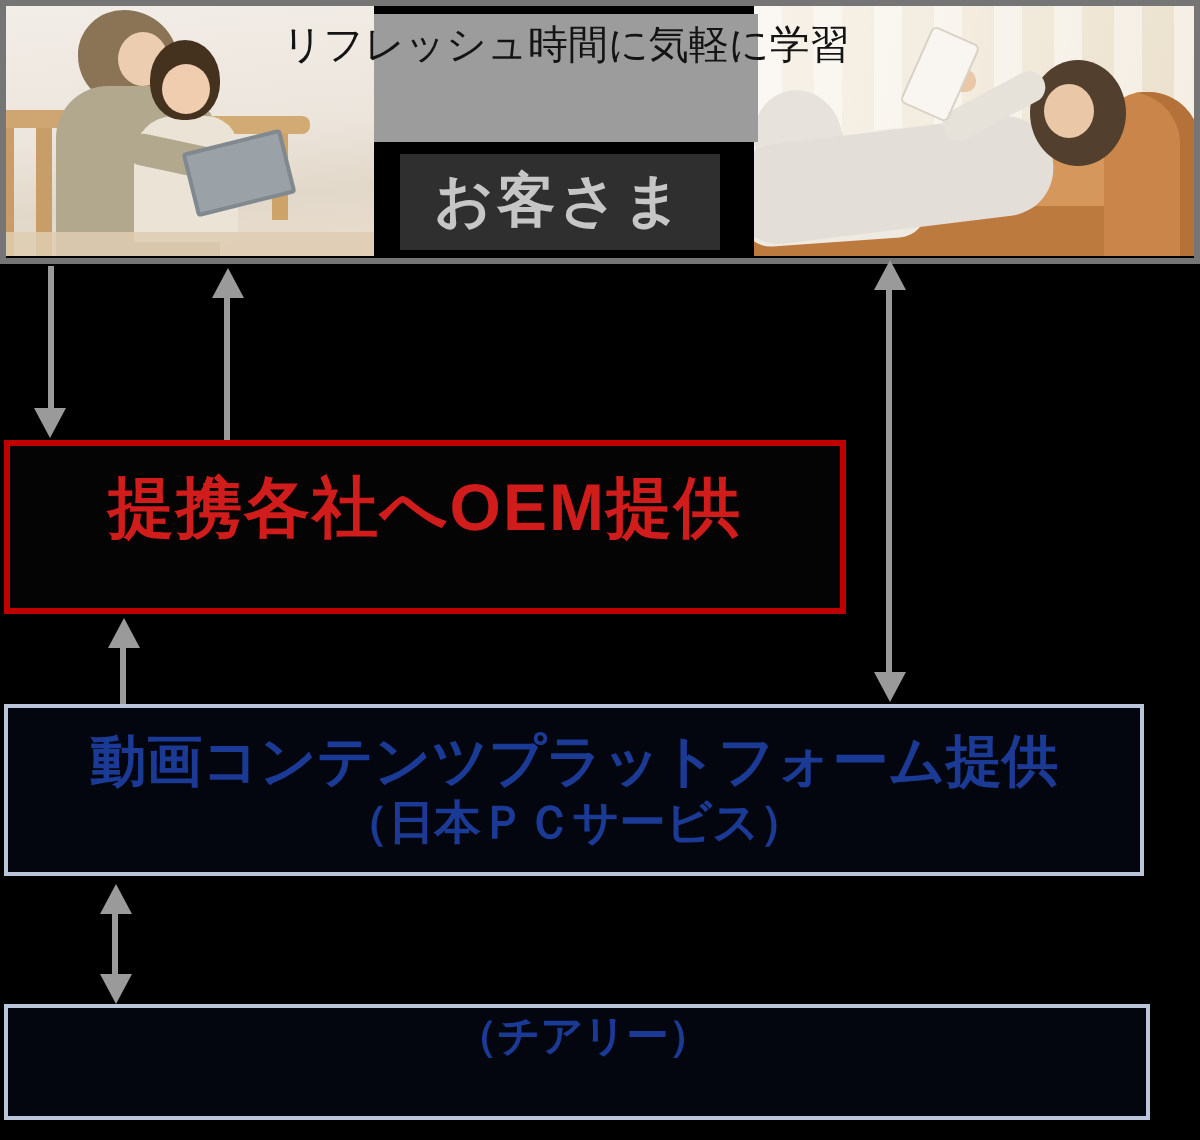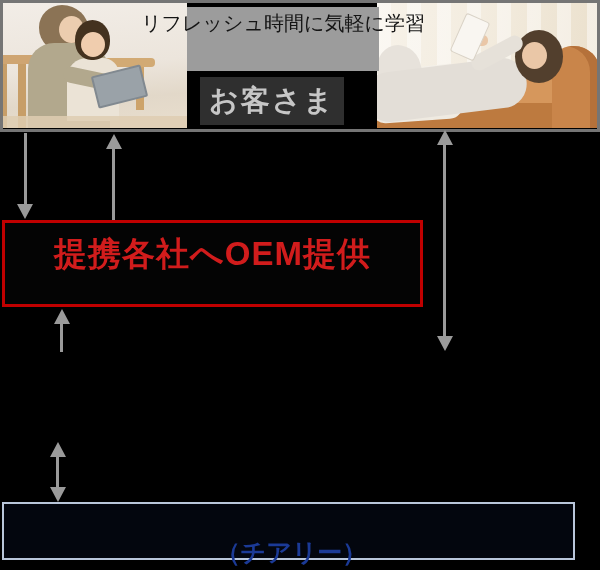--- a/index.html
+++ b/index.html
@@ -53,21 +53,21 @@
   .rp-phone{left:80px;top:13px;width:24px;height:40px;background:#f9f6f1;border:1px solid #d9d2c6;border-radius:3px;transform:rotate(24deg);}
 
   
   .caption-panel{left:184px;top:4px;width:192px;height:64px;background:#9c9c9c;}
   .caption-text{
     left:280px;top:7px;transform:translateX(-50%);
     white-space:nowrap;text-align:center;color:#141414;
     font-size:20px;line-height:27px;z-index:6;
   }
   .customer-band{
-    left:197px;top:74px;width:144px;height:48px;background:#2f2f2f;
+    left:197px;top:74px;width:160px;height:48px;background:#2f2f2f;
     display:flex;align-items:center;justify-content:center;
   }
   .customer-label{color:#c6c6c6;font-size:29px;font-weight:700;letter-spacing:2px;}
 
   
   .shaft{width:3px;background:#9a9a9a;}
   .head-up{width:0;height:0;border-left:8px solid transparent;border-right:8px solid transparent;border-bottom:15px solid #9a9a9a;}
   .head-down{width:0;height:0;border-left:8px solid transparent;border-right:8px solid transparent;border-top:15px solid #9a9a9a;}
 
   
@@ -78,21 +78,21 @@
   .oem-label{margin-top:9px;color:#d11c1c;font-size:33px;font-weight:700;letter-spacing:1px;}
   .blue-box{
     box-sizing:border-box;border:2px solid #b9c6da;background:#03060e;
     display:flex;flex-direction:column;align-items:center;justify-content:center;
   }
   .platform-box{left:2px;top:352px;width:570px;height:86px;}
   .platform-line1{color:#1b3a96;font-size:28px;font-weight:700;line-height:32px;}
   .platform-line2{color:#1b3a96;font-size:23px;font-weight:700;line-height:28px;}
   .program-box{left:2px;top:502px;width:573px;height:58px;flex-direction:row;align-items:baseline;}
   .program-main{color:#1b3a96;font-size:27px;font-weight:700;}
-  .program-sub{color:#1b3a96;font-size:25px;font-weight:700;margin-left:6px;margin-top:32px;}
+  .program-sub{color:#1b3a96;font-size:21px;font-weight:700;margin-left:6px;}
 </style>
 </head>
 <body>
 
 <div class="stage">
 
   <div class="abs hero">
 
     <div class="abs photo photo-left">
       <div class="abs lp-bg"></div>
@@ -149,20 +149,24 @@
   <div class="abs shaft" style="left:443px;top:144px;height:193px;"></div>
   <div class="abs head-down" style="left:437px;top:336px;"></div>
 
   <div class="abs oem-box">
     <div class="oem-label">提携各社へOEM提供</div>
   </div>
 
   <div class="abs head-up" style="left:54px;top:309px;"></div>
   <div class="abs shaft" style="left:60px;top:323px;height:29px;"></div>
 
+  <div class="abs blue-box platform-box">
+    <div class="platform-line1">動画コンテンツプラットフォーム提供</div>
+    <div class="platform-line2">（日本ＰＣサービス）</div>
+  </div>
 
   <div class="abs head-up" style="left:50px;top:442px;"></div>
   <div class="abs shaft" style="left:56px;top:456px;height:33px;"></div>
   <div class="abs head-down" style="left:50px;top:487px;"></div>
 
   <div class="abs blue-box program-box">
     <span class="program-sub">（チアリー）</span>
   </div>
 
 </div>

